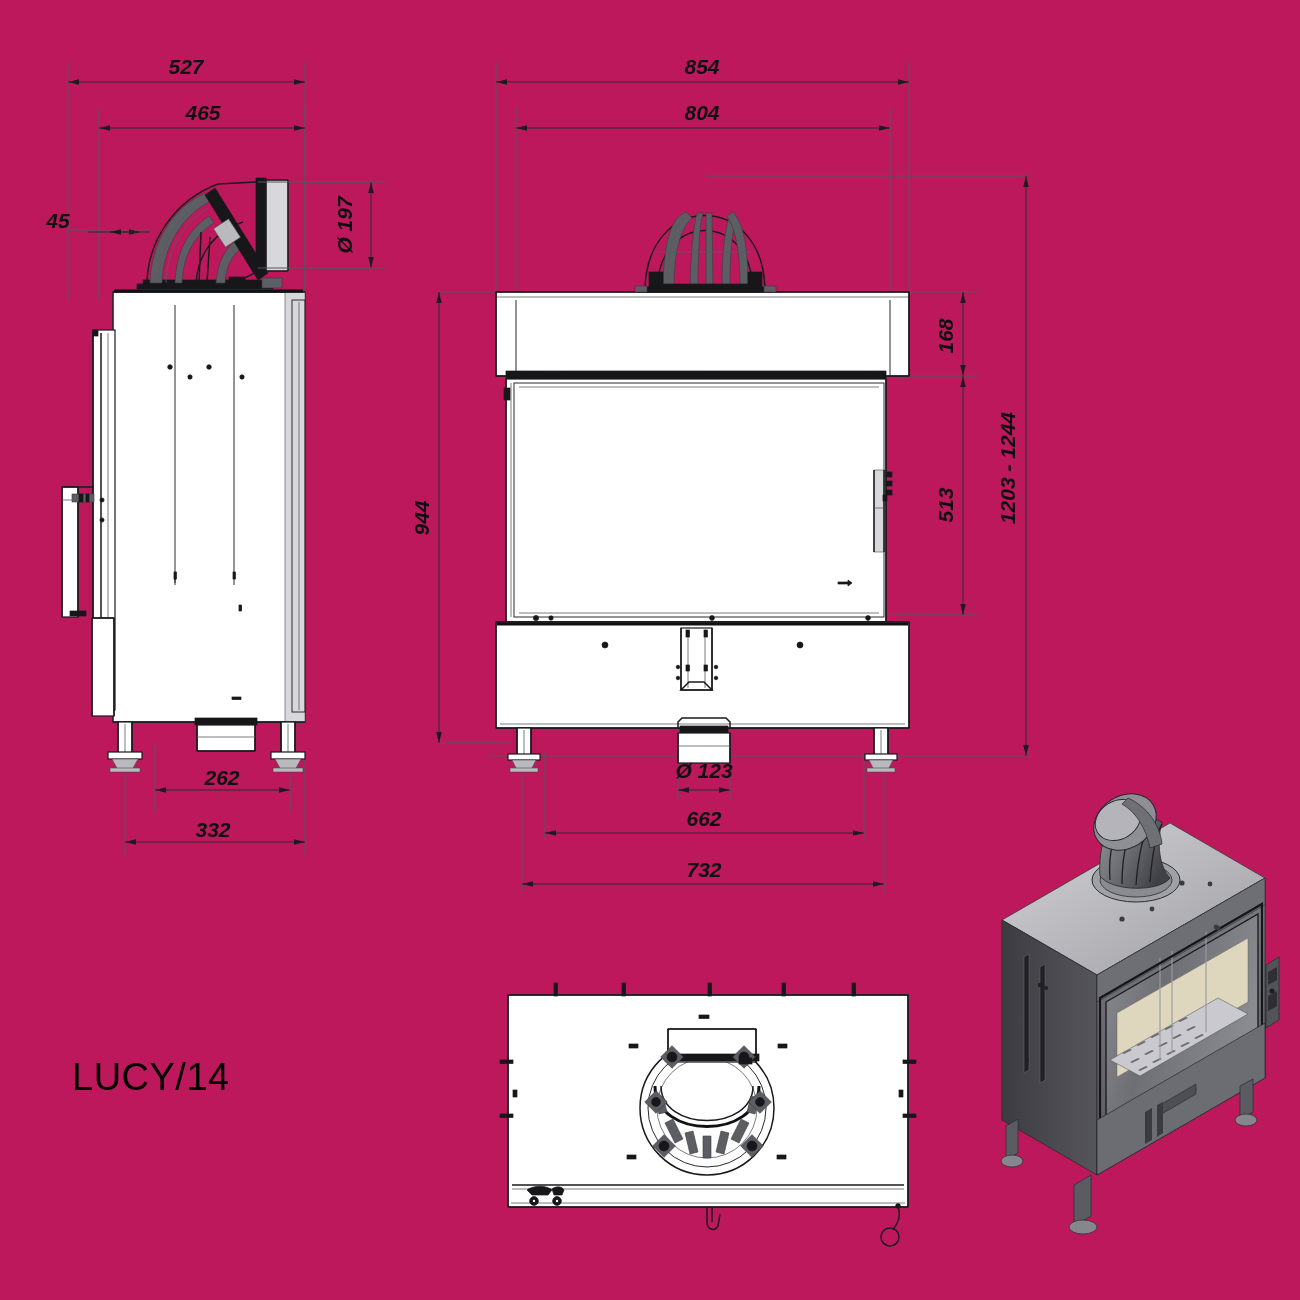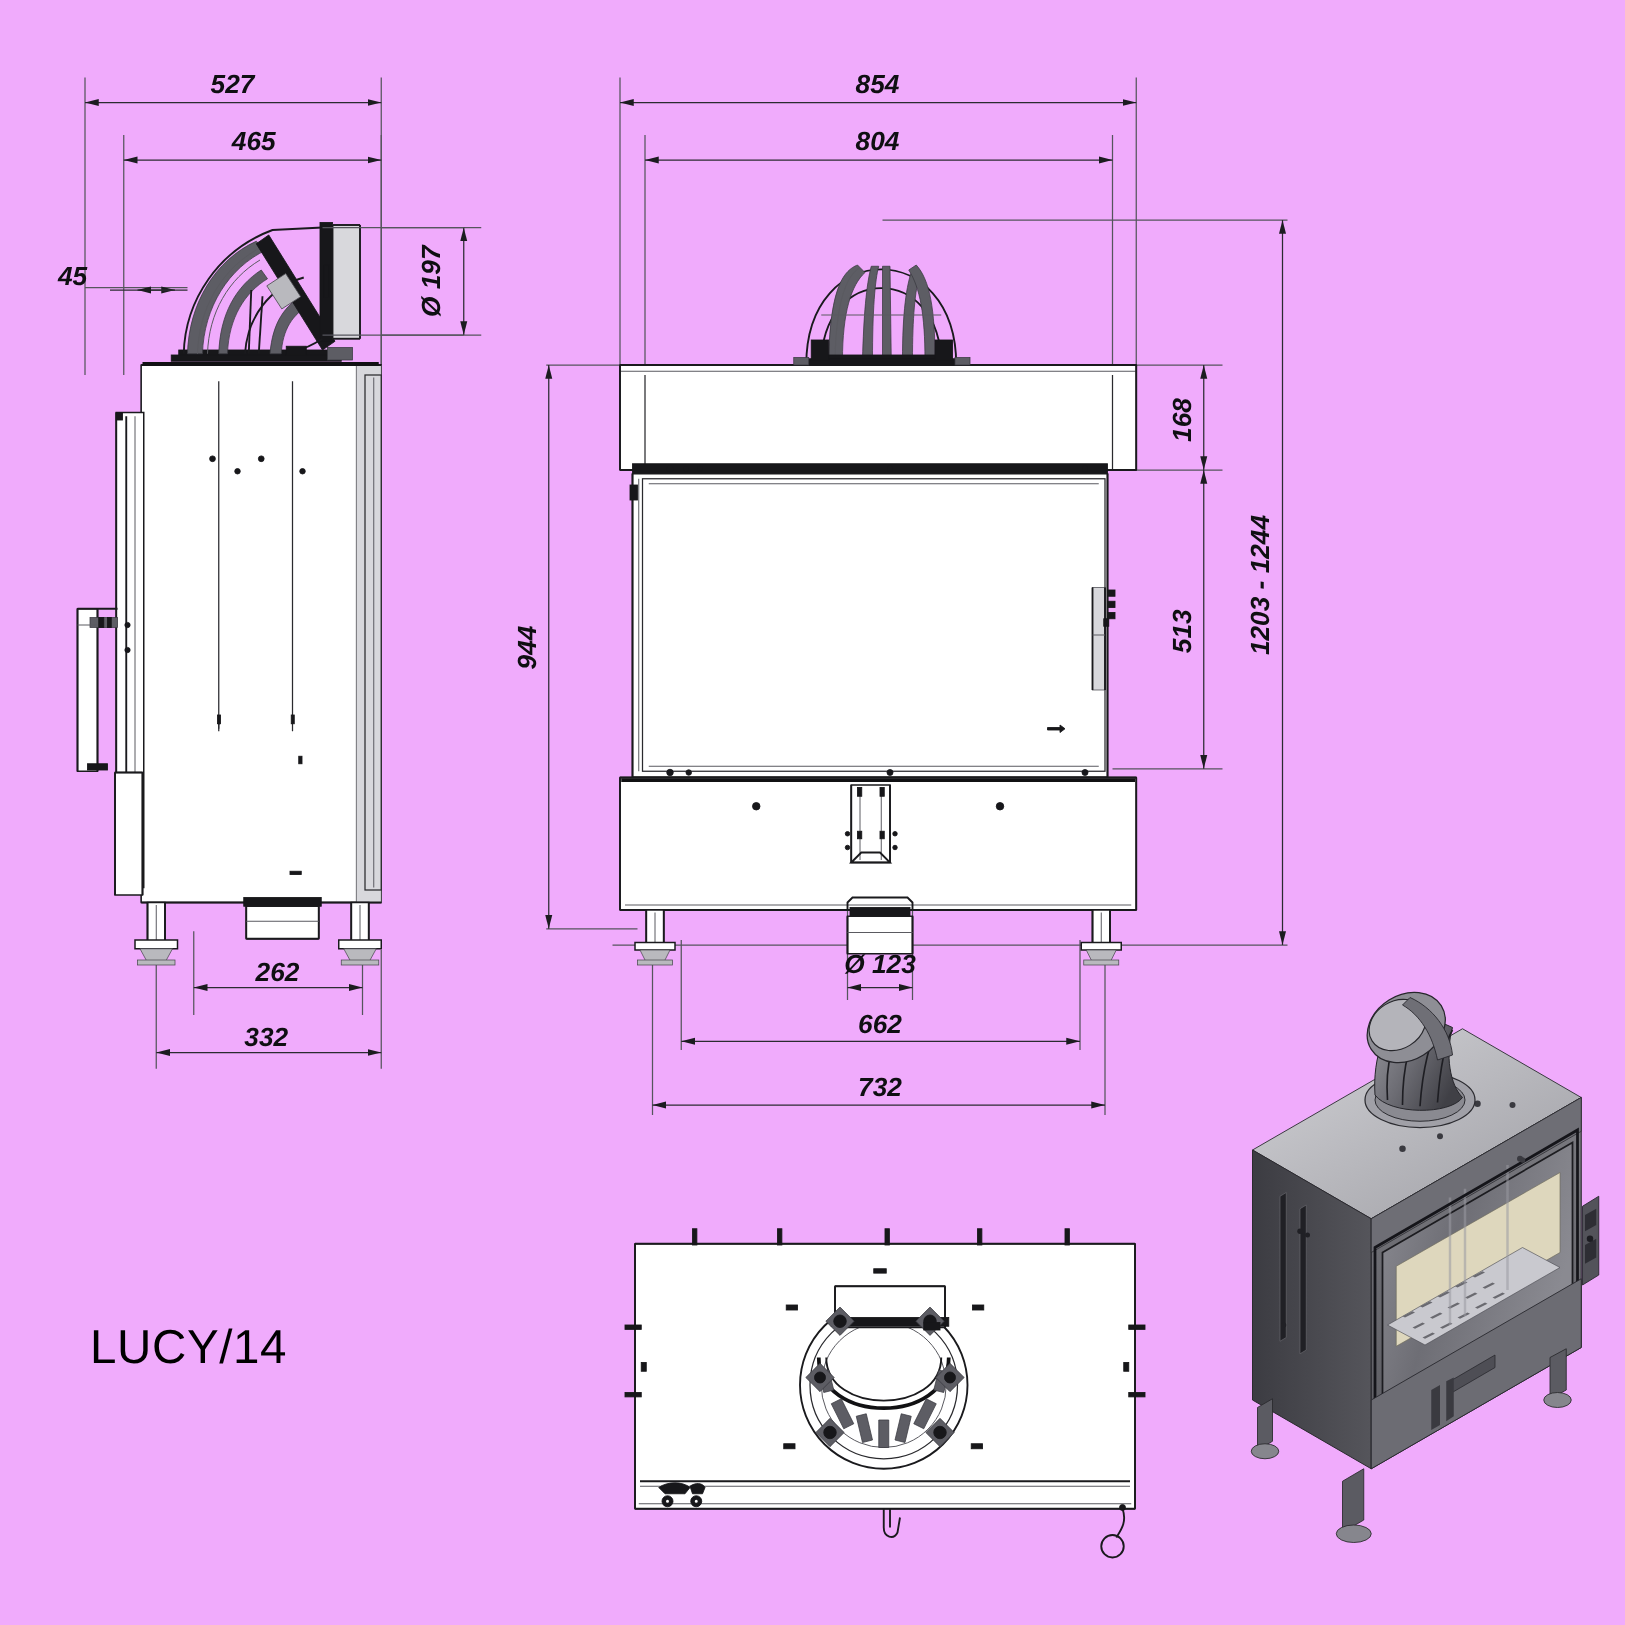--- a/index.html
+++ b/index.html
@@ -4,21 +4,21 @@
 <style>
   html, body {
     margin: 0;
     padding: 0;
     background: #ffffff;
   }
   #sheet {
     position: relative;
     width: 1300px;
     height: 1300px;
-    background: #f0abfc;
+    background: #be185d;
     overflow: hidden;
     font-family: "Liberation Sans", sans-serif;
   }
   #sheet svg {
     position: absolute;
     left: 0; top: 0;
     width: 1300px;
     height: 1300px;
   }
   .dimtext {

